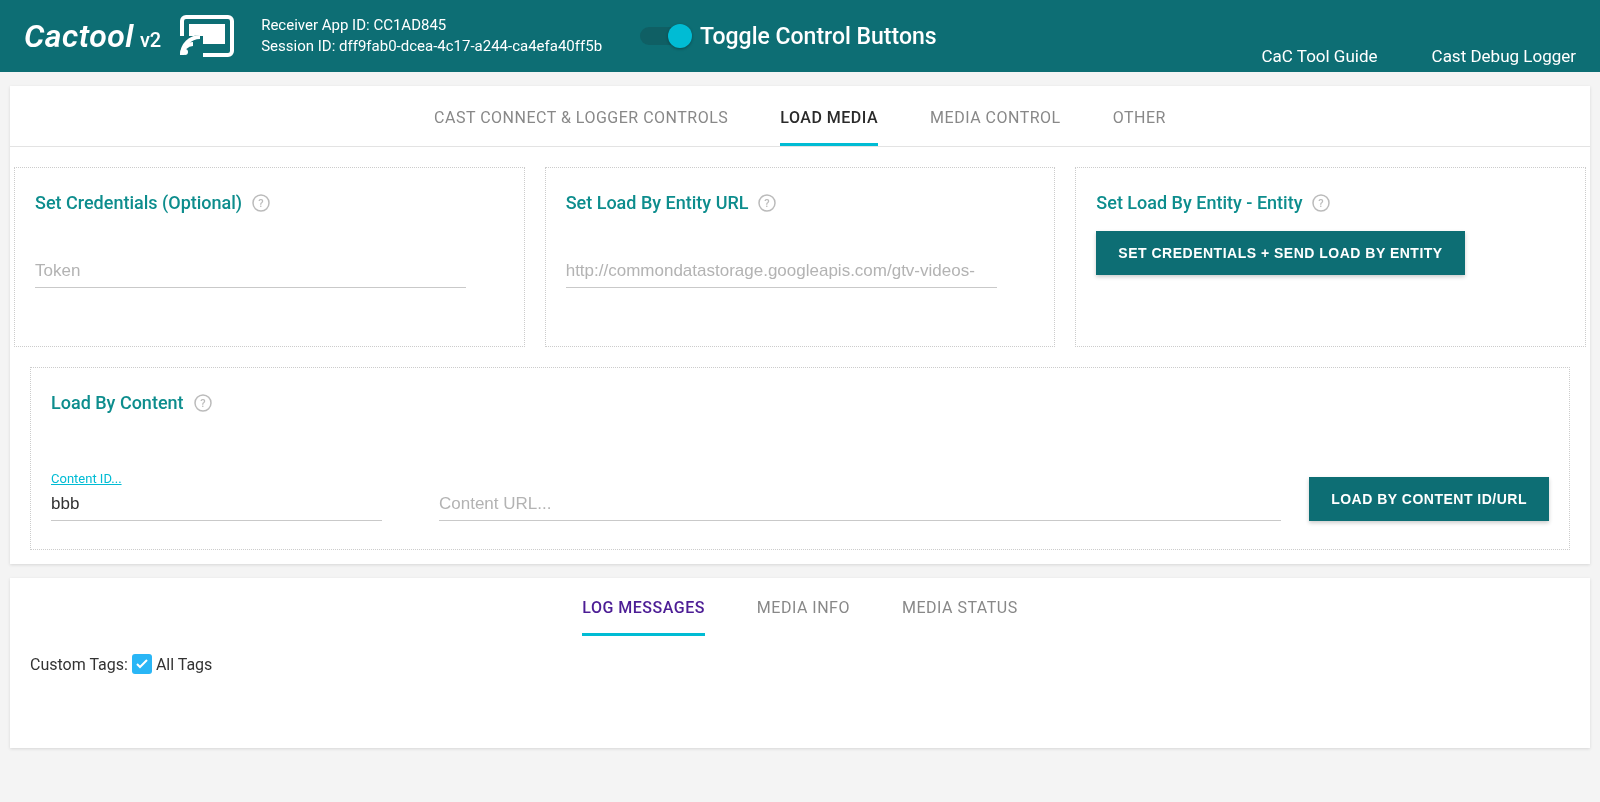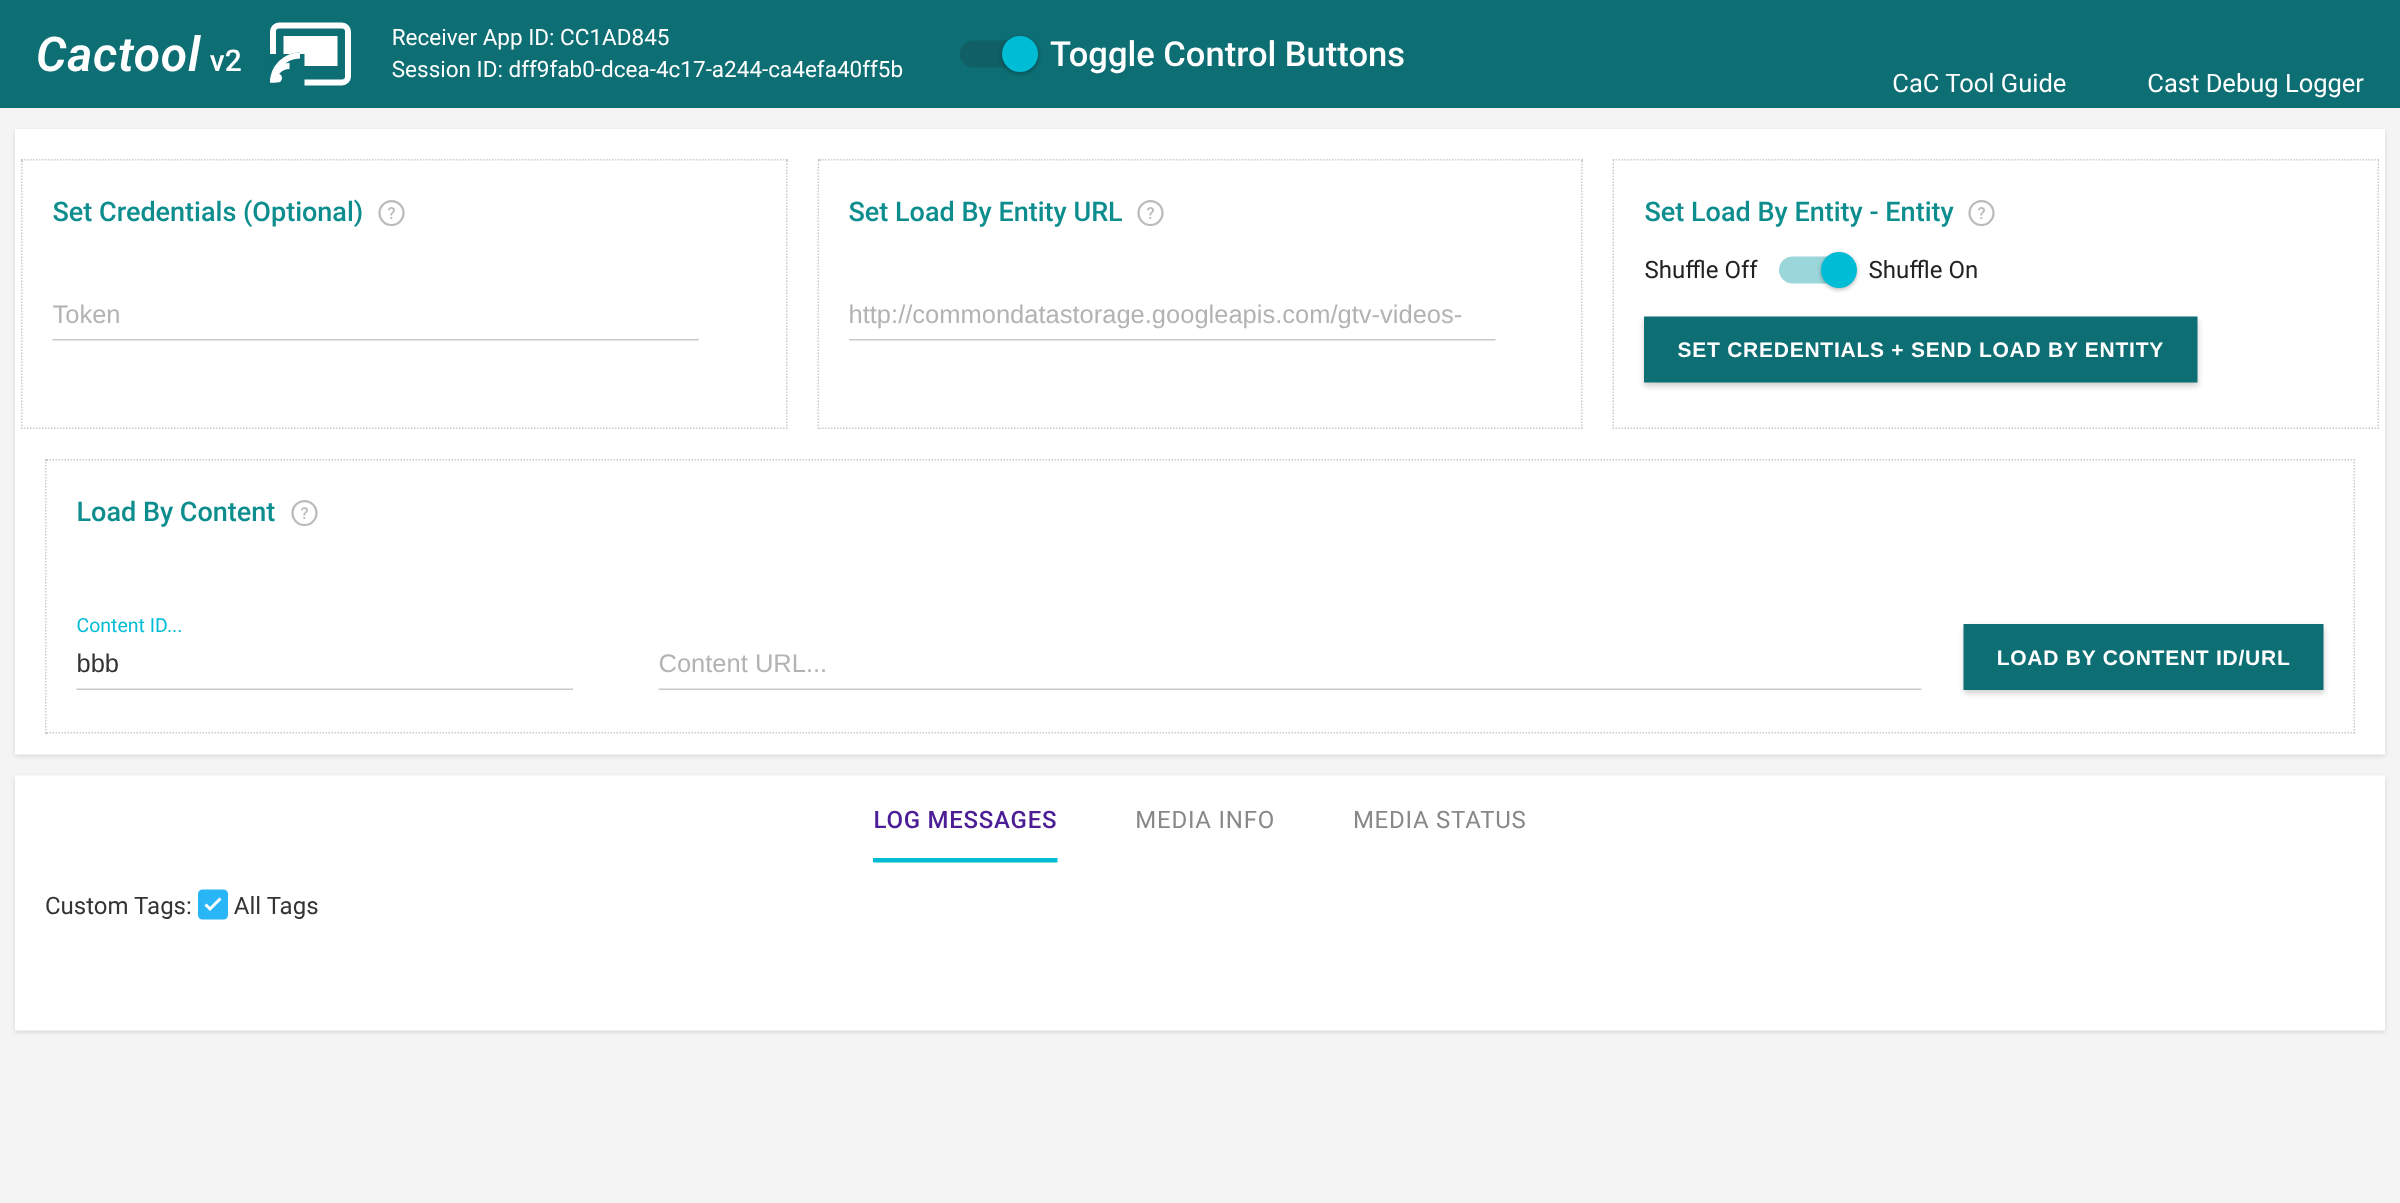--- a/index.html
+++ b/index.html
@@ -86,21 +86,21 @@
     
     .mat-input {
       width: 92%;
       border: none; border-bottom: 1px solid #c9c9c9;
       font-size: 17px; padding: 6px 0; background: transparent;
       color: #333;
     }
     .mat-input::placeholder { color: #b3b3b3; }
 
     .float-label {
-      font-size: 13px; color: #00bcd4; display: block; margin-bottom: 2px;
+      font-size: 13px; color: #00bcd4; display: block; margin-bottom: 2px; text-decoration: underline;
     }
 
     .btn {
       background: #0d6e74; color: #fff;
       border: none; padding: 14px 22px; font-size: 14px; font-weight: 600;
       letter-spacing: .5px; cursor: pointer;
       box-shadow: 0 2px 4px rgba(0,0,0,.2);
     }
 
     
@@ -172,20 +172,26 @@
     </div>
     <span class="toggle-label">Toggle Control Buttons</span>
   </div>
 
   <div class="spacer"></div>
   <a class="header-link">CaC Tool Guide</a>
   <a class="header-link">Cast Debug Logger</a>
 </div>
 
 <div class="panel">
+  <div class="tabs">
+    <div class="tab">CAST CONNECT &amp; LOGGER CONTROLS</div>
+    <div class="tab active">LOAD MEDIA</div>
+    <div class="tab">MEDIA CONTROL</div>
+    <div class="tab">OTHER</div>
+  </div>
 
   <div class="cards-row">
 
     <div class="card">
       <div class="card-title">
         <span>Set Credentials (Optional)</span>
         <span class="help">
           <svg width="18" height="18" viewBox="0 0 18 18">
               <circle cx="9" cy="9" r="8" stroke="#bbb" stroke-width="1.5" fill="none"></circle>
               <text x="9" y="13" text-anchor="middle" font-size="11" fill="#bbb">?</text>
@@ -210,27 +216,20 @@
 
     <div class="card">
       <div class="card-title" style="margin-bottom:18px">
         <span>Set Load By Entity - Entity</span>
         <span class="help">
           <svg width="18" height="18" viewBox="0 0 18 18">
               <circle cx="9" cy="9" r="8" stroke="#bbb" stroke-width="1.5" fill="none"></circle>
               <text x="9" y="13" text-anchor="middle" font-size="11" fill="#bbb">?</text>
             </svg>
         </span>
-      </div>
-      <div class="shuffle-row">
-        <span>Shuffle Off</span>
-        <div class="switch on" style="background:#9ad6da">
-            <div class="knob"></div>
-          </div>
-        <span>Shuffle On</span>
       </div>
       <button class="btn">SET CREDENTIALS + SEND LOAD BY ENTITY</button>
     </div>
   </div>
 
   <div style="padding: 20px 20px 0">
     <div class="card full">
       <div class="card-title">
         <span>Load By Content</span>
         <span class="help">

